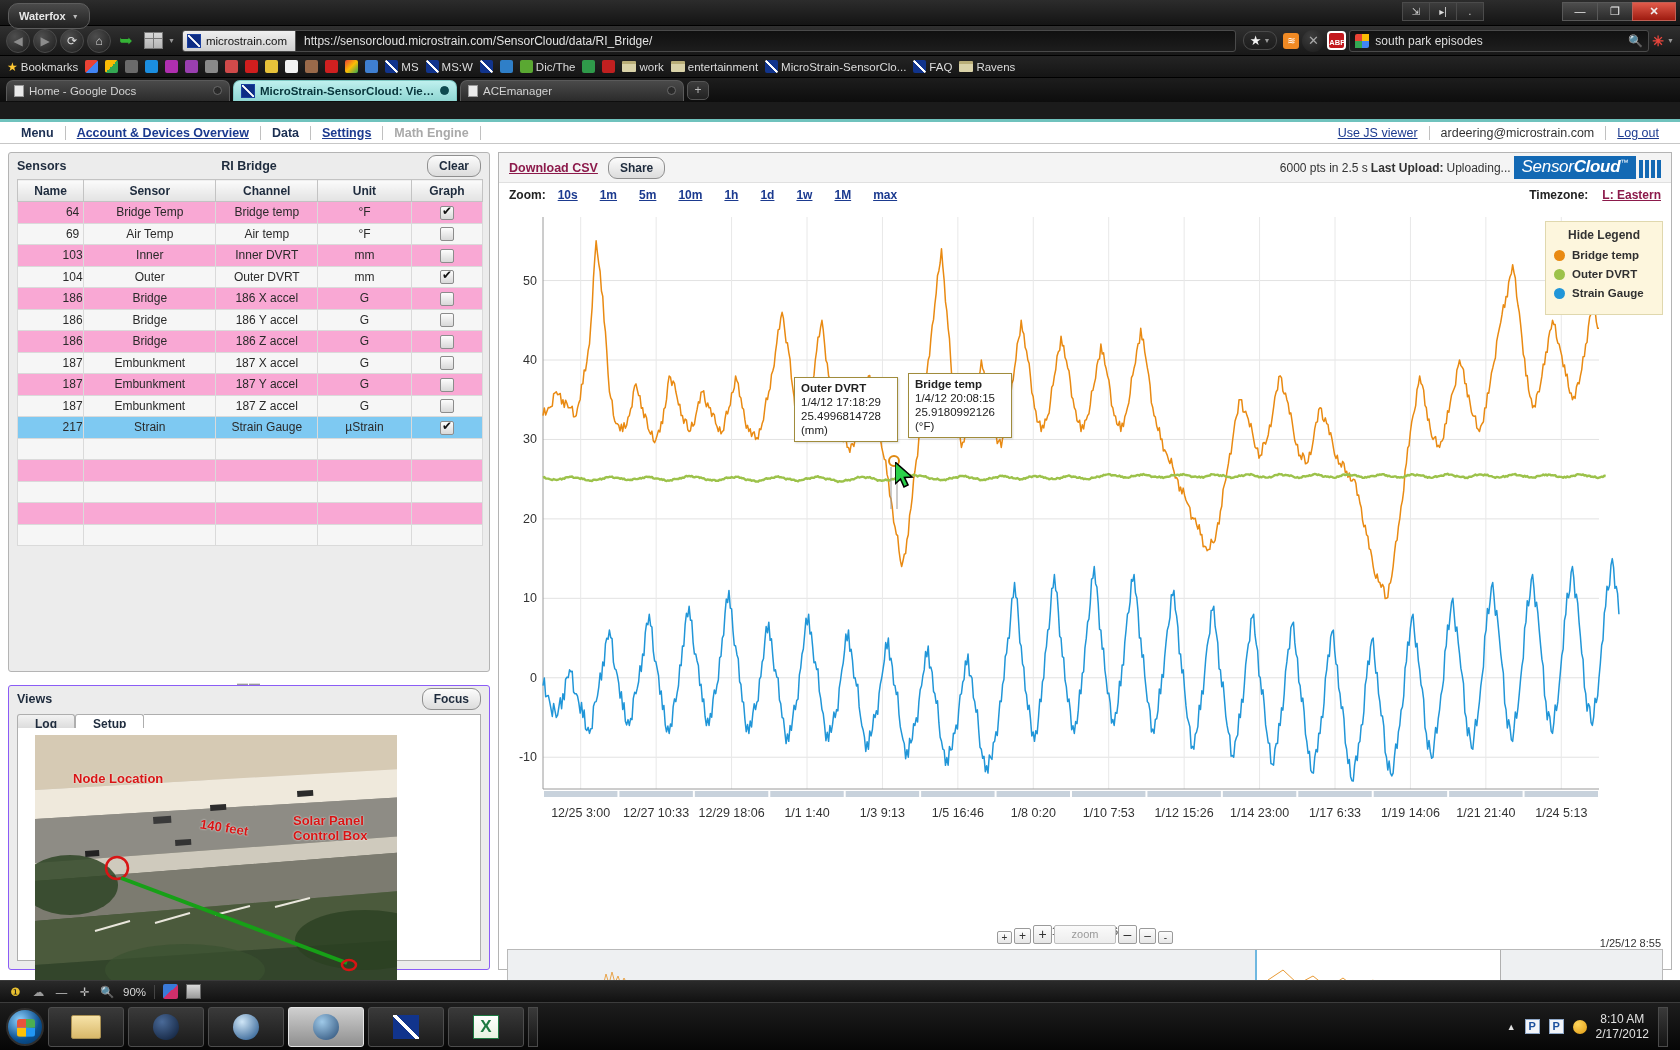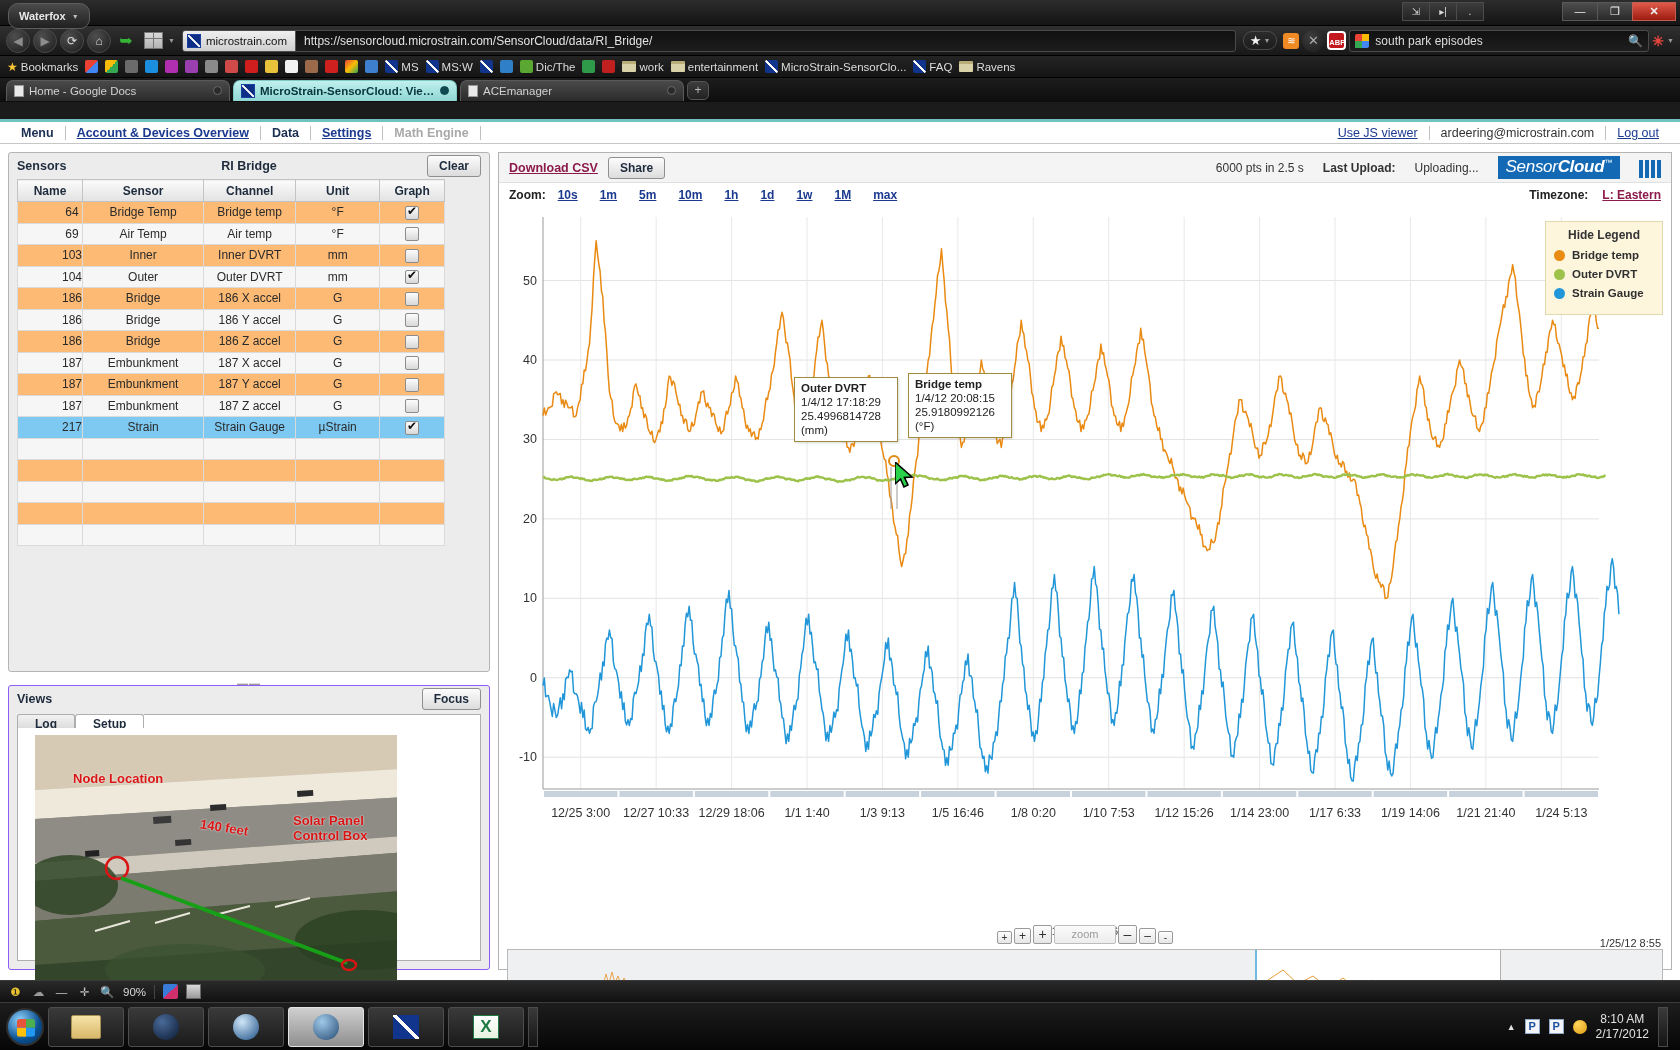--- a/index.html
+++ b/index.html
@@ -218,29 +218,29 @@
     height:26px; display:flex; align-items:center; padding:0 8px;
     position:relative;
   }
   .panel-head .ttl{ font-weight:bold; font-size:12.5px; color:#1e2b3d;}
   .panel-head .center{
     position:absolute; left:0; right:0; text-align:center;
     font-weight:bold; font-size:12.5px; color:#1e2b3d;
   }
   .btn{
     background:linear-gradient(#fcfcfc,#dcdcdc);
-    border:1px solid #8f8f8f; border-radius:3px;
+    border:1px solid #8f8f8f; border-radius:9px;
     font-size:12px; font-weight:bold; color:#1e2b3d;
     padding:3px 11px; cursor:pointer;
   }
   .panel-head .btn{ margin-left:auto; position:relative; z-index:2;}
 
   table.sensors{
-    width:428px; margin:0 8px; border-collapse:collapse;
-    background:#fdba74; font-size:12px;
+    width:466px; margin:0 8px; border-collapse:collapse;
+    background:#f9a8d4; font-size:12px;
   }
   table.sensors th{
     background:linear-gradient(#fbfbfb,#e2e2e2);
     border:1px solid #c3c3c3;
     font-size:12px; font-weight:bold; color:#1e2b3d;
     height:22px;
   }
   table.sensors td{
     border:1px solid #dadada;
     height:21.5px; text-align:center; color:#2a2a2a;
@@ -301,21 +301,21 @@
   
   .chart-panel{
     position:absolute; left:498px; top:30px; right:8px; height:818px;
     background:#fff; border:1px solid #b4b4b4;
   }
   .chart-toolbar{
     height:30px; display:flex; align-items:center; gap:10px;
     padding:0 10px; background:#f4f4f4; border-bottom:1px solid #e0e0e0;
   }
   .link-red{ color:#8c1a4b; text-decoration:underline; font-weight:bold; font-size:12.5px;}
-  .tb-right{ margin-left:auto; display:flex; align-items:center; gap:19px; font-size:12px; color:#333;}
+  .tb-right{ margin-left:auto; display:flex; align-items:center; gap:3px; font-size:12px; color:#333;}
   .sc-logo{
     background:#1369b4; color:#fff; font-size:17px; font-style:italic;
     padding:1px 8px 2px 8px; letter-spacing:-0.3px;
     font-family:"Liberation Sans", sans-serif;
   }
   .sc-logo b{ font-weight:bold;margin-top:44px; }
   .sc-logo sup{ font-size:8px; }
   .sc-bars{ display:flex; gap:2px; align-items:flex-end; height:20px;}
   .sc-bars i{ width:4px; background:#1369b4; display:block;}
 

